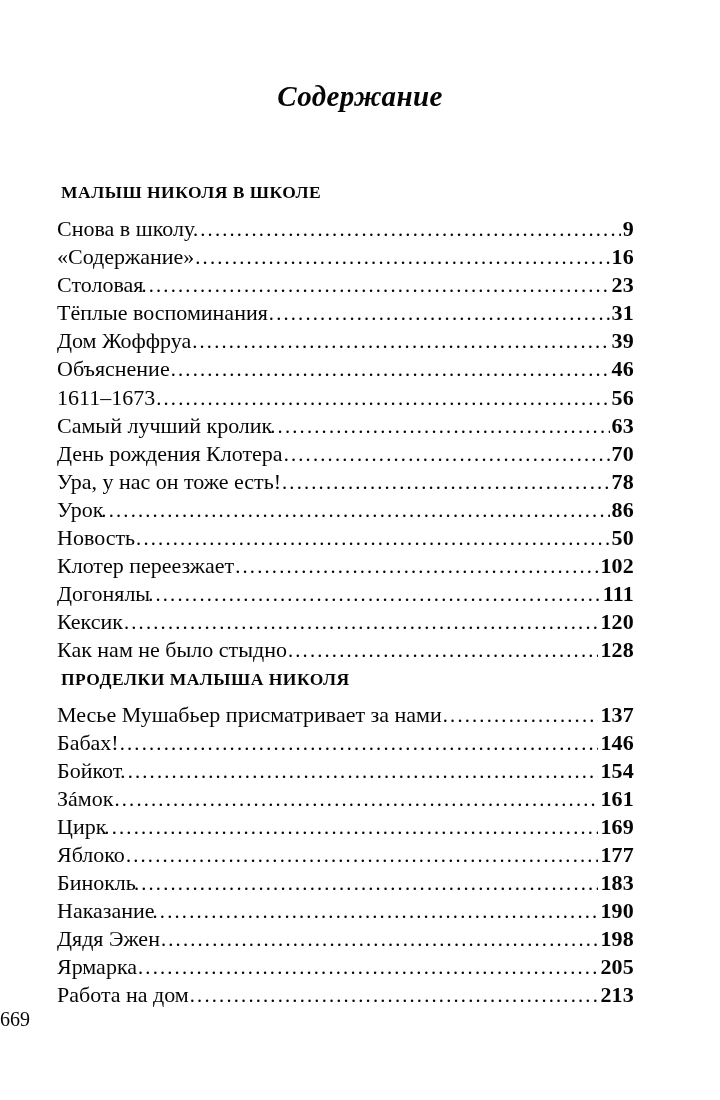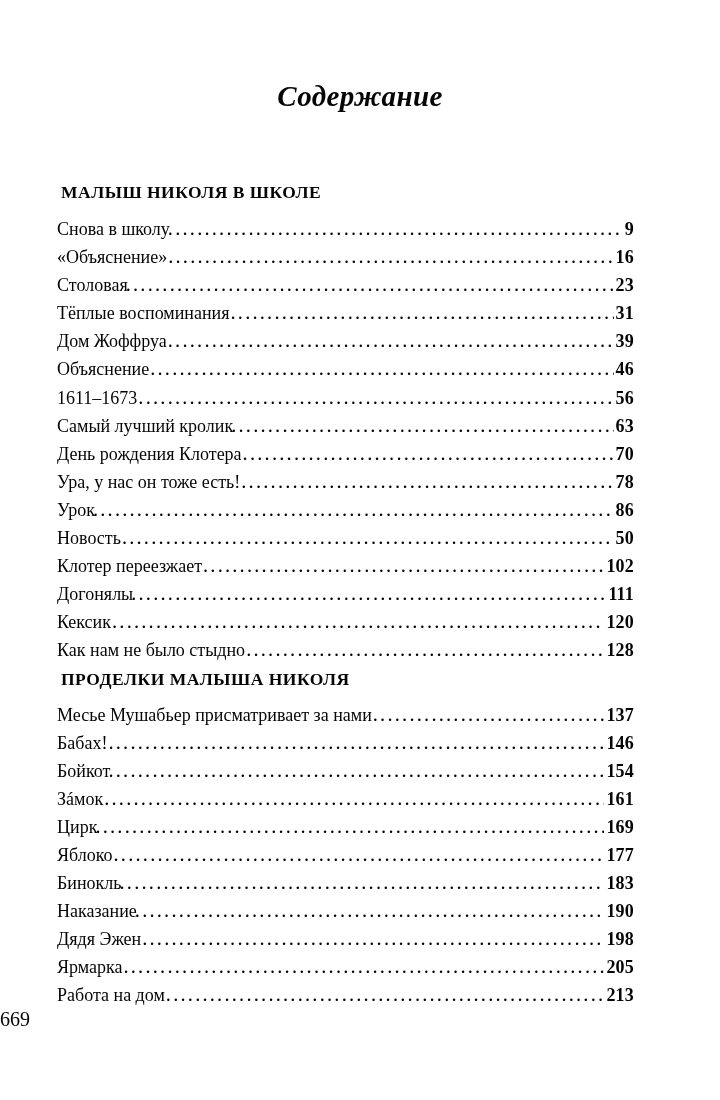--- a/index.html
+++ b/index.html
@@ -65,21 +65,21 @@
 
   .entries {
     list-style: none;
     margin: 0;
     padding: 0;
   }
 
   .entry {
     display: flex;
     align-items: baseline;
-    font-size: 18px;
+    font-size: 22px;
     line-height: 27.1px;
     white-space: nowrap;
   }
 
   .entry-title {
     flex: 0 0 auto;
   }
 
   .entry-leader {
     flex: 1 1 auto;
@@ -129,21 +129,21 @@
   <div class="content">
       <div class="section">
         <div class="section-heading">МАЛЫШ НИКОЛЯ В ШКОЛЕ</div>
         <ul class="entries">
           <li class="entry tight">
             <span class="entry-title">Снова в школу</span>
             <span class="entry-leader"></span>
             <span class="entry-page">9</span>
           </li>
           <li class="entry">
-            <span class="entry-title">«Объяснение»</span>
+            <span class="entry-title">«Содержание»</span>
             <span class="entry-leader"></span>
             <span class="entry-page">16</span>
           </li>
           <li class="entry tight">
             <span class="entry-title">Столовая</span>
             <span class="entry-leader"></span>
             <span class="entry-page">23</span>
           </li>
           <li class="entry">
             <span class="entry-title">Тёплые воспоминания</span>

